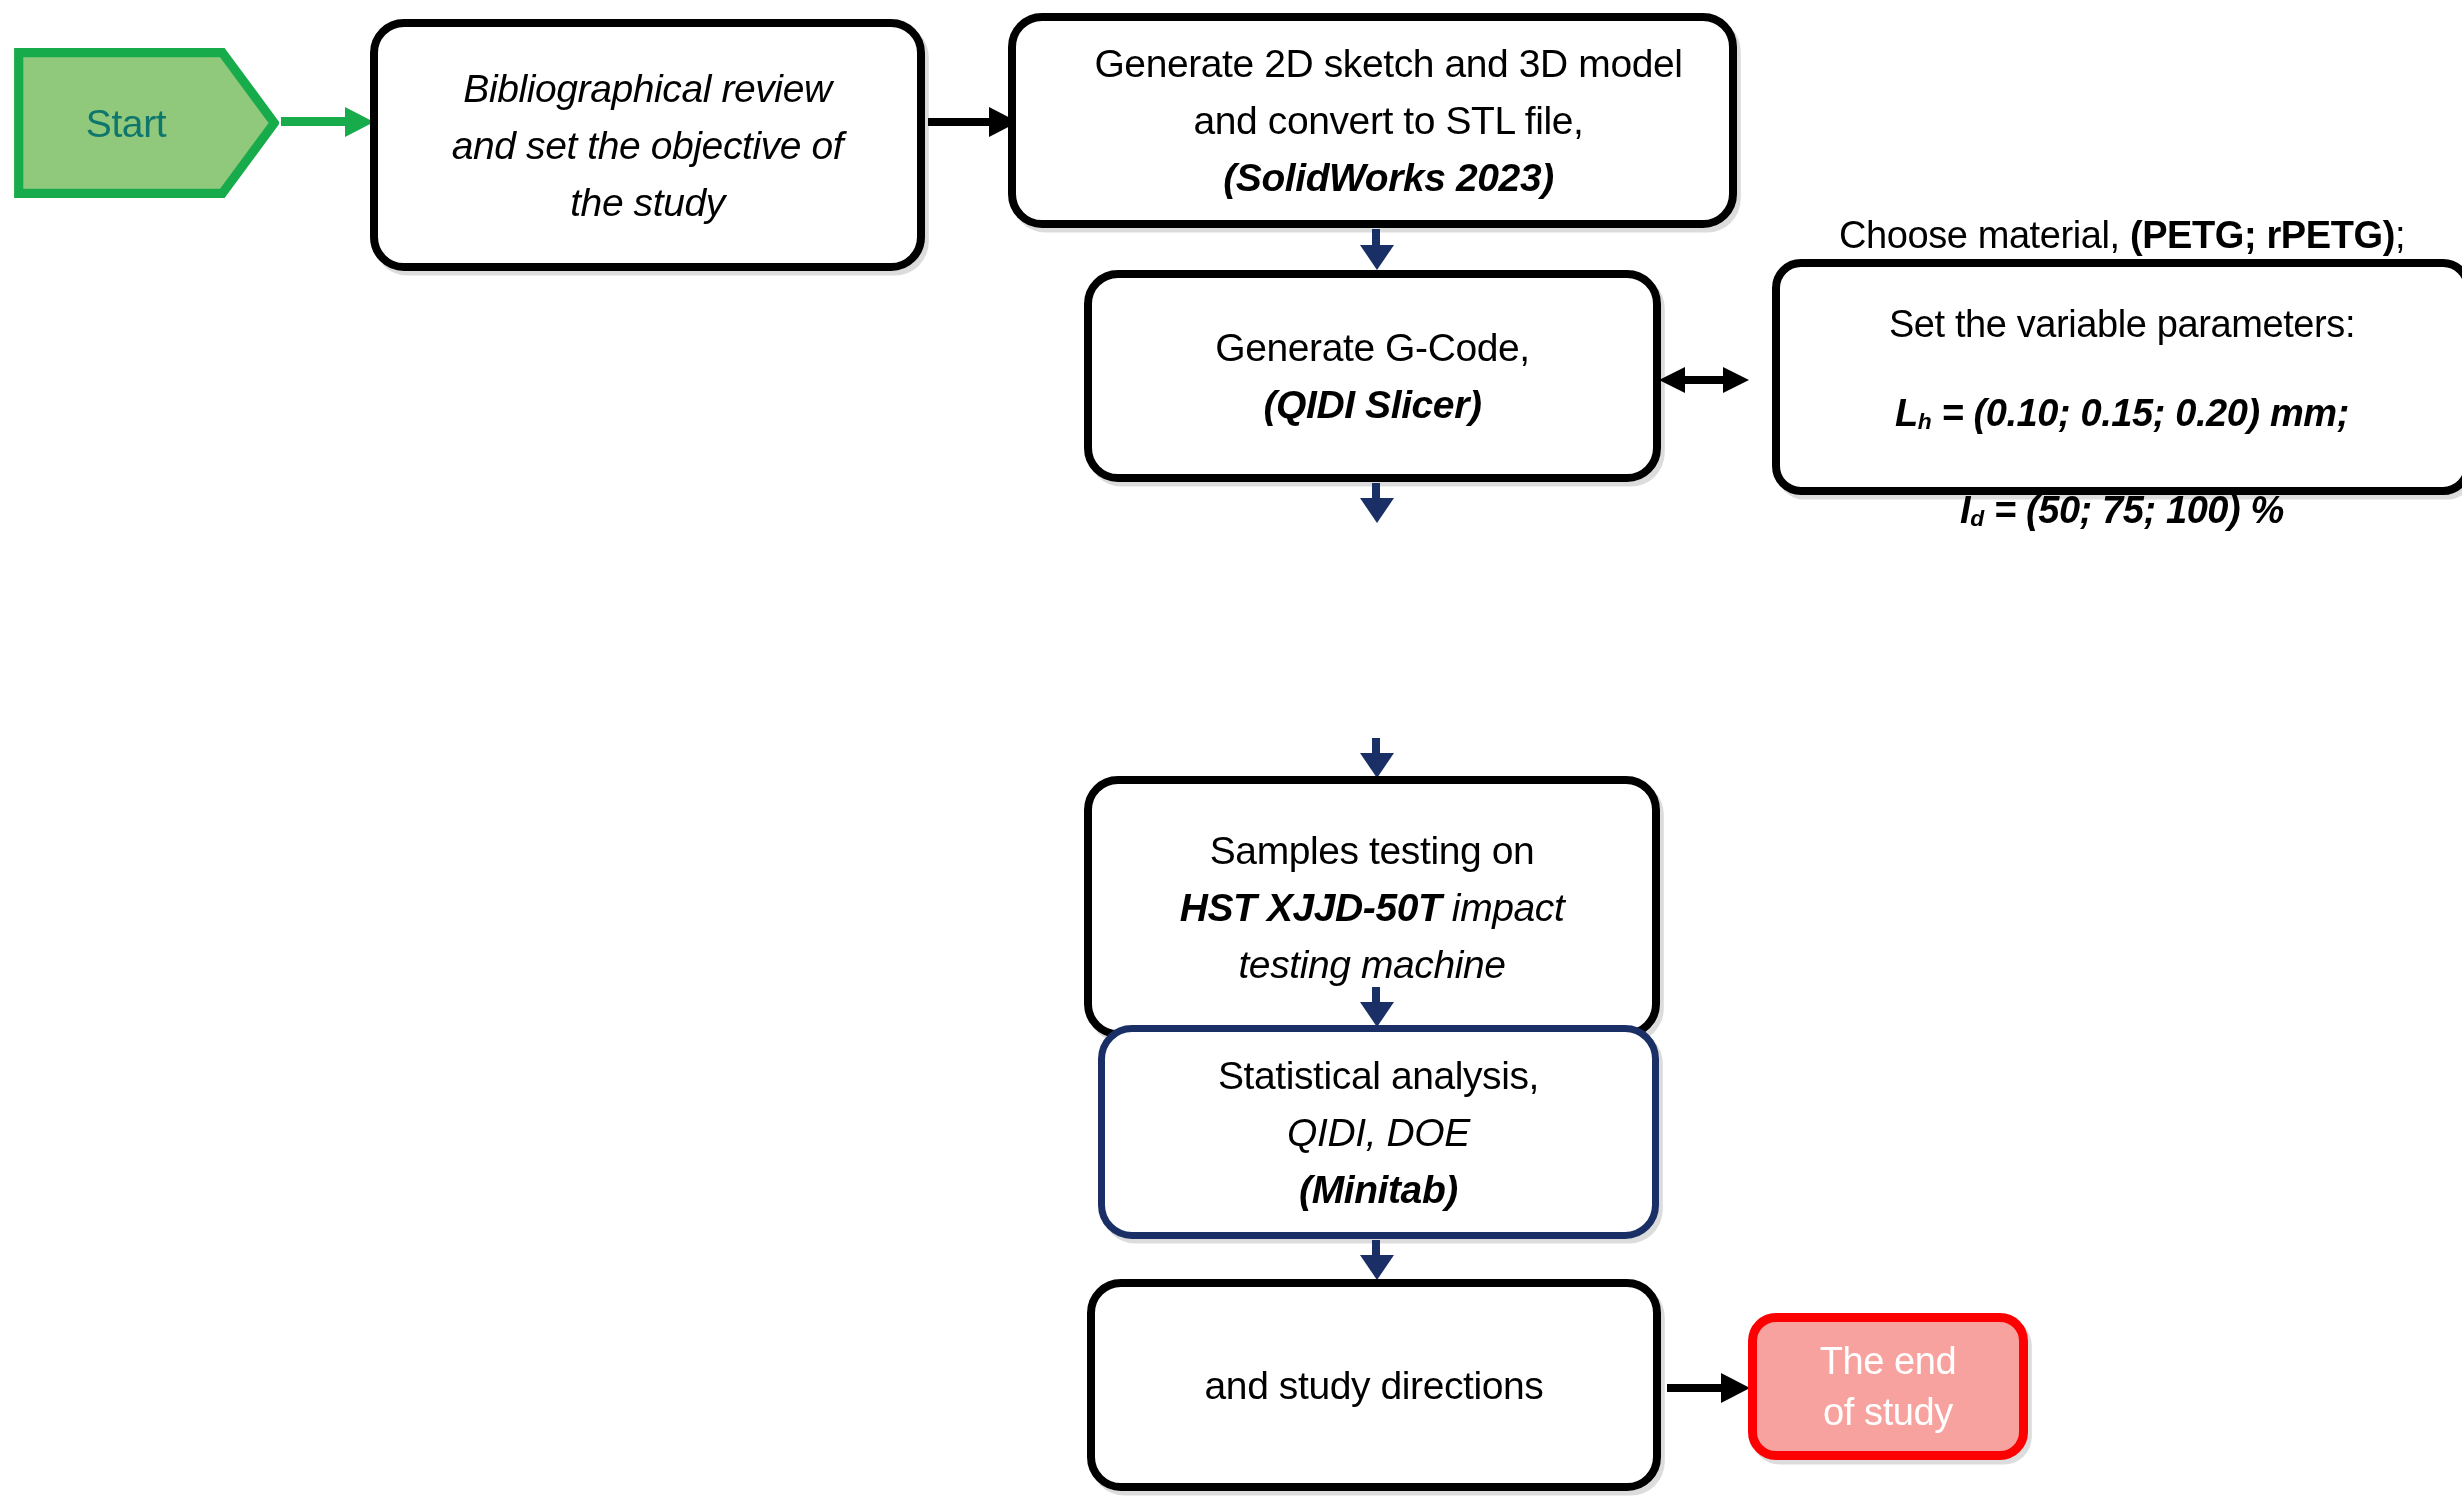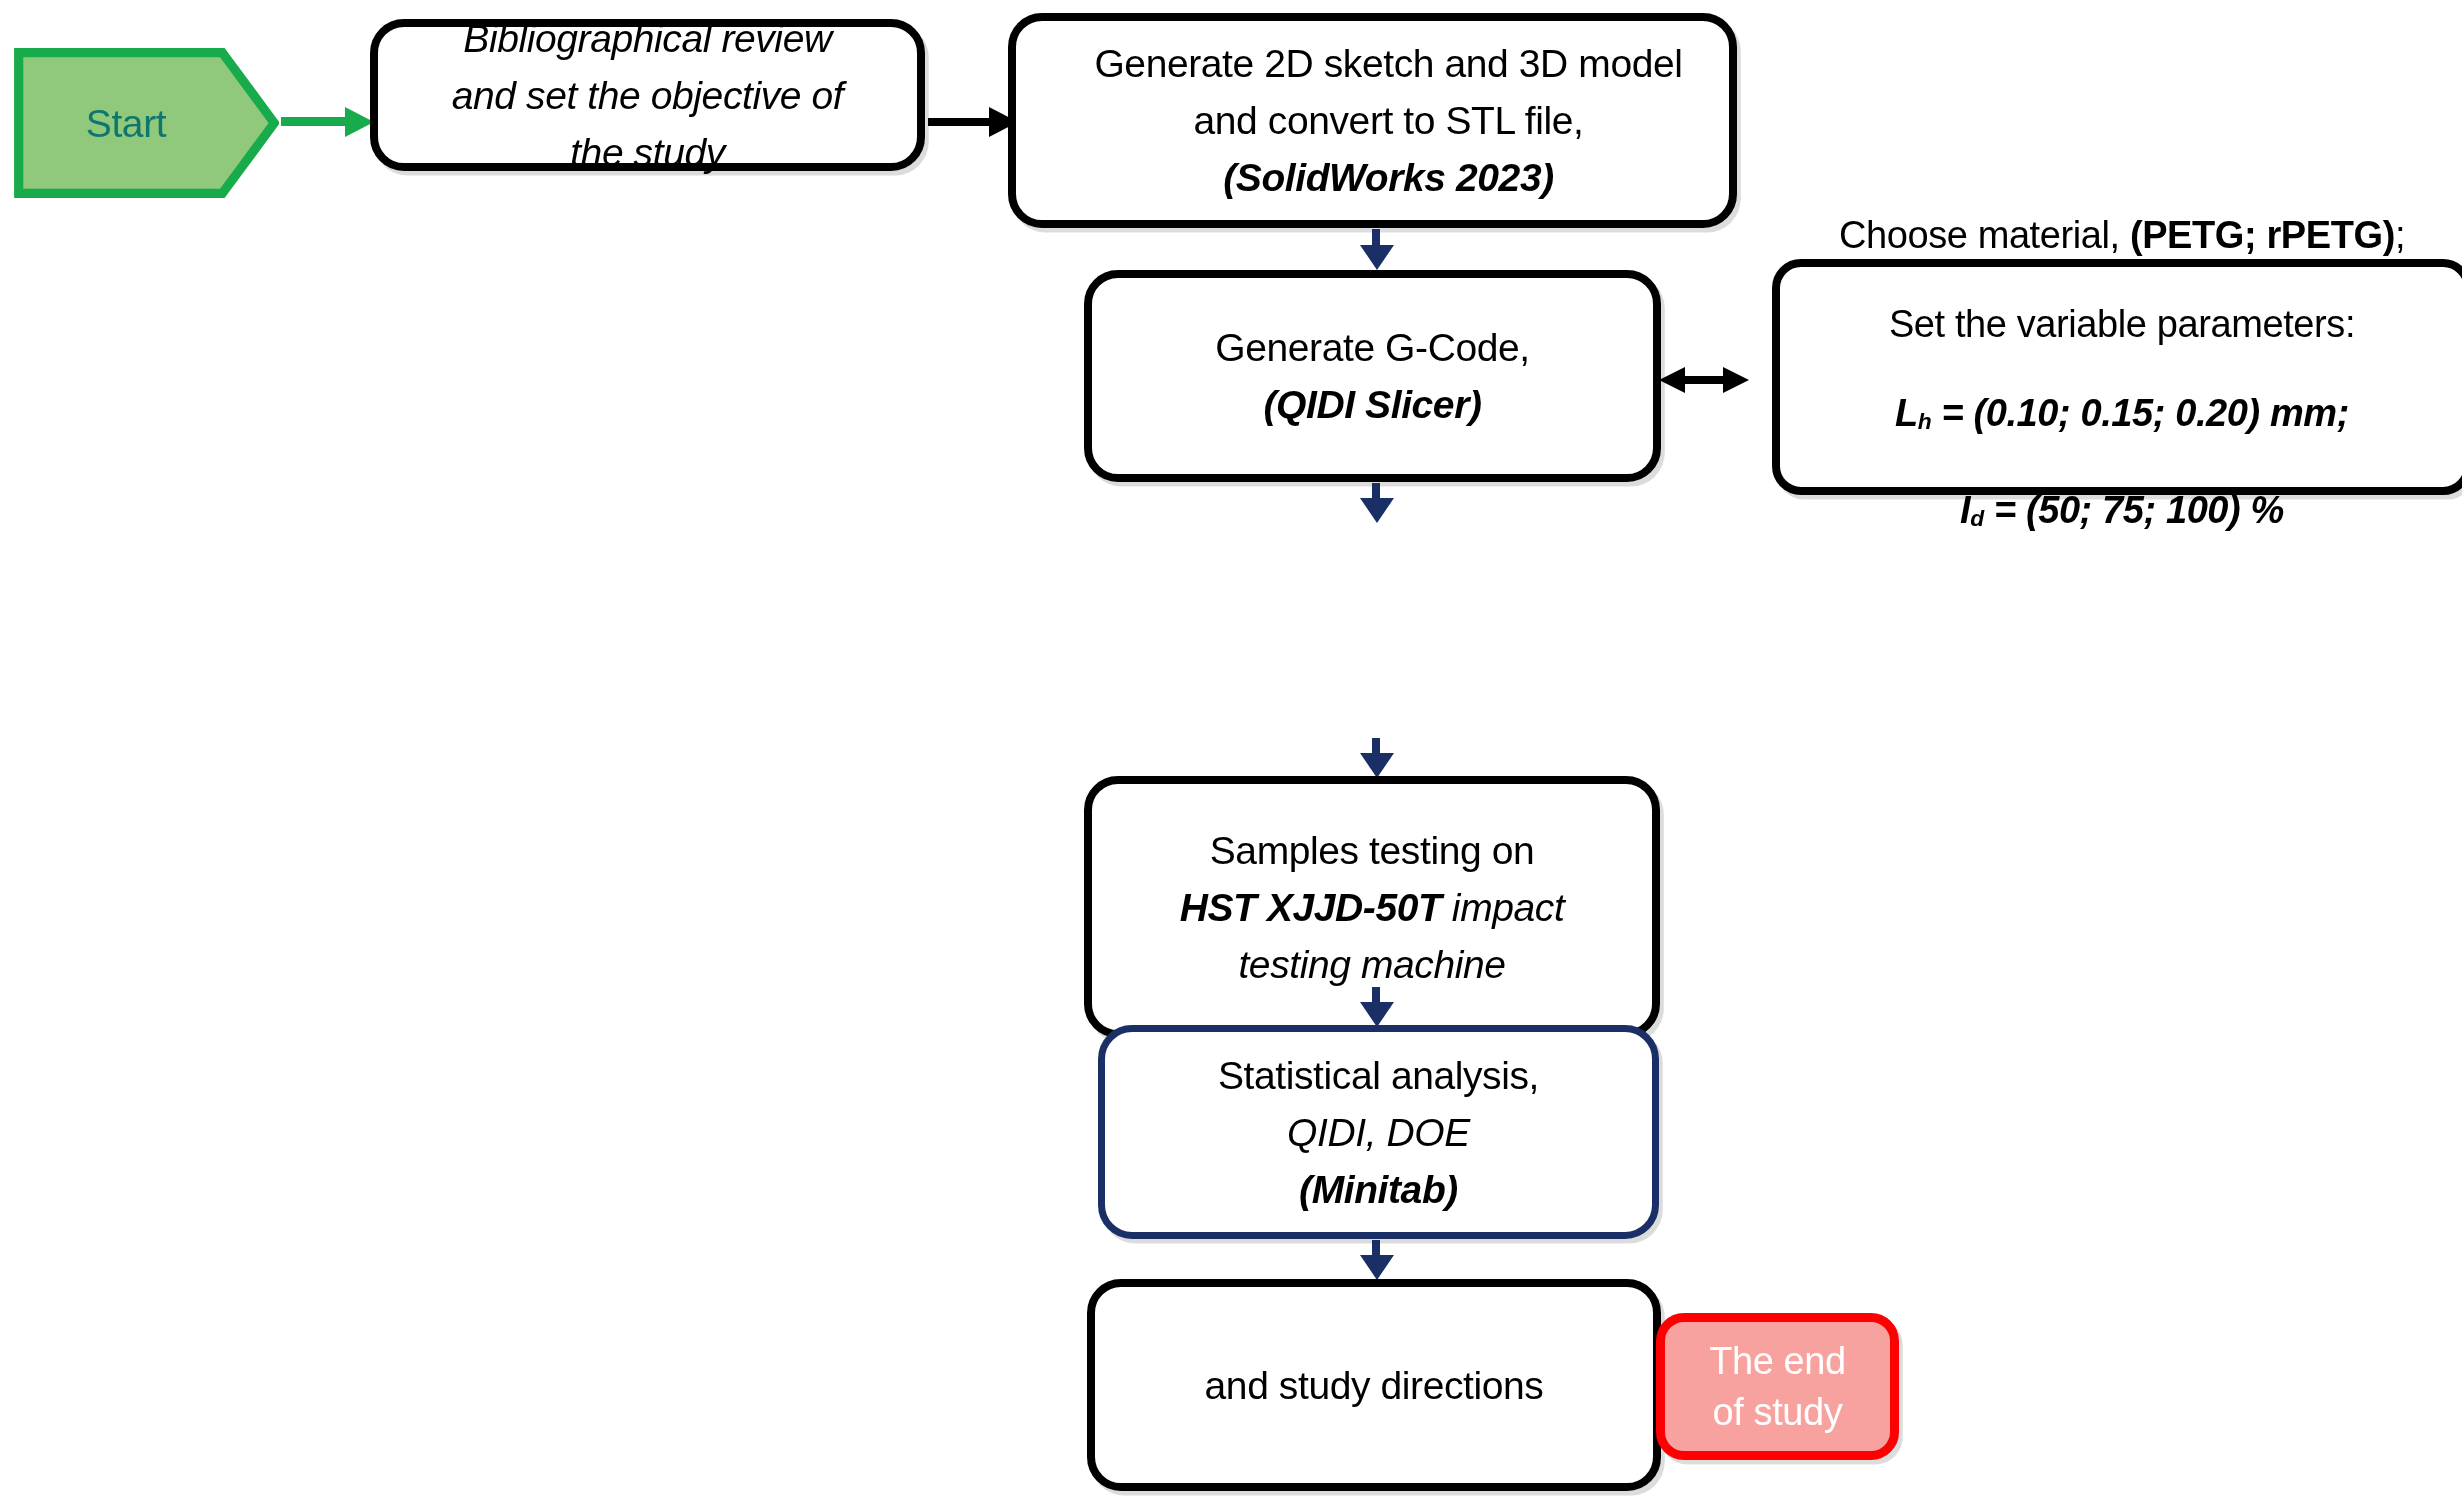--- a/index.html
+++ b/index.html
@@ -62,21 +62,21 @@
     <span class="line">Start</span>
   </div>
 
   
   <div style="display:contents">
     <div class="shaft g-shaft" style="left:281px;top:117px;width:66px;height:9.2px;"></div>
     <div class="head h-right-g" style="left:345px;top:107px;"></div>
   </div>
 
   
-  <div class="box" id="box-review" style="left:370px;top:19px;width:555px;height:152px;">
+  <div class="box" id="box-review" style="left:370px;top:19px;width:555px;height:252px;">
     <div class="line i"><span>Bibliographical review</span></div>
     <div class="line i"><span>and set the objective of</span></div>
     <div class="line i"><span>the study</span></div>
   </div>
 
   
   <div style="display:contents">
     <div class="shaft" style="left:928px;top:118px;width:63px;height:8.4px;"></div>
     <div class="head h-right" style="left:989px;top:107px;"></div>
   </div>
@@ -160,19 +160,19 @@
     <div class="line"><span>and study directions</span></div>
   </div>
 
   
   <div style="display:contents">
     <div class="shaft" style="left:1667px;top:1384px;width:55px;height:8.4px;"></div>
     <div class="head h-right" style="left:1721px;top:1373px;"></div>
   </div>
 
   
-  <div class="box" id="box-end" style="left:1656px;top:1313px;width:243px;height:147px;">
+  <div class="box" id="box-end" style="left:1748px;top:1313px;width:280px;height:147px;">
     <div class="line"><span>The end</span></div>
     <div class="line"><span>of study</span></div>
   </div>
 
 </div>
 
 
 </body></html>

